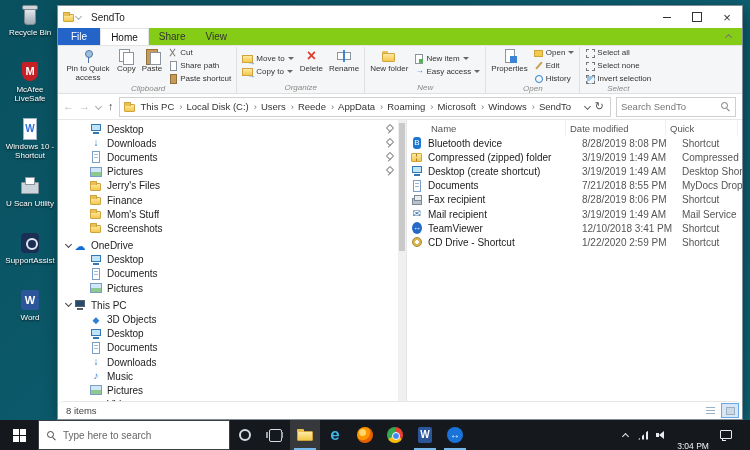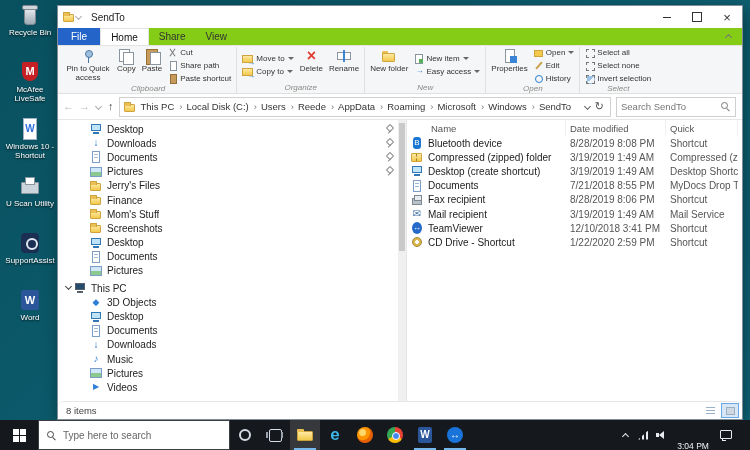--- a/index.html
+++ b/index.html
@@ -150,21 +150,21 @@
   .filelist{flex:1;display:flex;flex-direction:column;overflow:hidden;font-size:10px;}
   .fl-header{height:16px;display:flex;align-items:center;color:#555;font-size:9.5px;flex:0 0 16px;}
   .hcol{height:100%;display:flex;align-items:center;border-right:1px solid #f0f0f0;padding-left:4px;}
   .h-name{flex:0 0 159px;padding-left:24px;}
   .h-date{flex:0 0 100px;}
   .h-type{flex:0 0 72px;}
   .h-size{flex:1;min-width:0;border-right:none;}
   .file-row{height:14.2px;display:flex;align-items:center;}
   .file-row .ic{margin:0 5px 0 4px;}
   .fr-name{flex:0 0 138px;white-space:nowrap;overflow:hidden;color:#1b1b1b;}
-  .fr-date{flex:0 0 100px;color:#555;padding-left:4px;white-space:nowrap;}
+  .fr-date{flex:0 0 100px;color:#555;padding-left:4px;white-space:nowrap;margin-left:12px;}
   .fr-type{flex:0 0 72px;color:#555;padding-left:4px;white-space:nowrap;overflow:hidden;}
   .fr-size{flex:1;color:#555;min-width:0;}
 
   .statusbar{height:18px;border-top:1px solid #e6e6e6;display:flex;align-items:center;font-size:9.5px;color:#444;padding-left:8px;flex:0 0 18px;border-radius:6px;}
   .sb-right{margin-left:auto;display:flex;margin-right:3px;gap:2px;}
   .sb-btn{width:18px;height:15px;display:flex;align-items:center;justify-content:center;border:1px solid transparent;}
   .sb-btn.active{background:#d8e6f5;border:1px solid #66a7e8;}
   .sbg-list{width:9px;height:8px;background:repeating-linear-gradient(#9ab0c4 0 1px,transparent 1px 3px);}
   .sbg-thumb{width:9px;height:8px;background:#cfd8e2;border:1px solid #9ab0c4;}
 
@@ -475,20 +475,26 @@
 
         </div>
 
         <div class="nav-item indent-2">
           <span class="chev" style="visibility: hidden;"></span>
           <span class="ic ic-folder"></span>
           <span class="nav-label">Screenshots</span>
 
         </div>
 
+        <div class="nav-item indent-1">
+          <span class="chev"></span>
+          <span class="ic ic-cloud"></span>
+          <span class="nav-label">OneDrive</span>
+
+        </div>
 
         <div class="nav-item indent-2">
           <span class="chev" style="visibility: hidden;"></span>
           <span class="ic ic-desktop"></span>
           <span class="nav-label">Desktop</span>
 
         </div>
 
         <div class="nav-item indent-2">
           <span class="chev" style="visibility: hidden;"></span>

